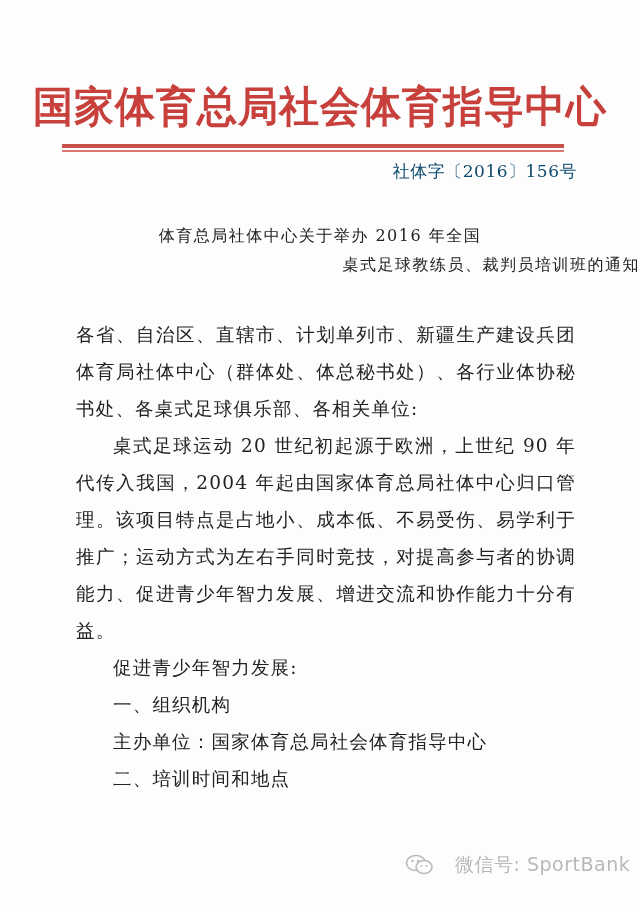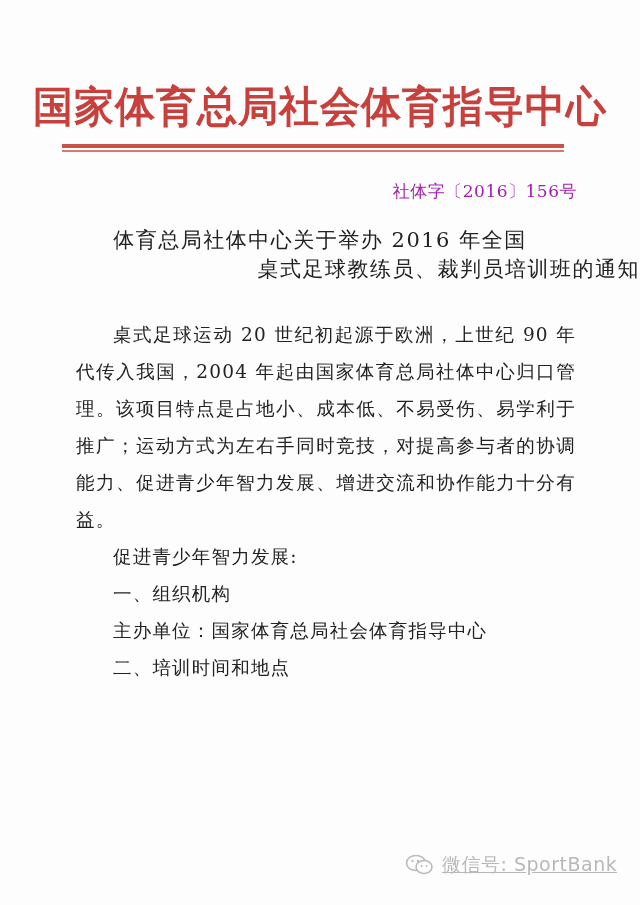--- a/index.html
+++ b/index.html
@@ -35,30 +35,29 @@
       width: 502px;
       background: #c8524a;
     }
     .red-rule.thick { top: 144px; height: 4px; }
     .red-rule.thin { top: 150px; height: 1.5px; background: #d87a72; }
     .doc-number {
       position: absolute;
       right: 63px;
       top: 160px;
       font-size: 17px;
-      color: #a21caf;
+      color: #0c4a6e;
       letter-spacing: 0.5px;
-      margin-top: 20px;
     }
     .doc-title {
       position: absolute;
       left: 0;
       width: 640px;
       text-align: center;
-      font-size: 21px;
+      font-size: 16px;
       color: #222;
       letter-spacing: 1.5px;
     }
     .doc-title.l1 { top: 226px; }
     .doc-title.l2 { top: 255px; text-align: right; }
     .body-text {
       position: absolute;
       left: 76px;
       width: 500px;
       top: 316px;
@@ -75,39 +74,39 @@
     .body-text p.indent { text-indent: 37px; }
     .watermark {
       position: absolute;
       left: 405px;
       top: 852px;
       font-family: "DejaVu Sans", sans-serif;
       font-size: 19px;
       color: #b8b8b8;
       display: flex;
       align-items: center;
-      gap: 7px;
+      gap: 20px;
       letter-spacing: 0.5px;
-      text-decoration: underline;
     }
     .watermark svg { display: block; }
   </style>
 </head>
 <body>
 
 <div class="org-header">国家体育总局社会体育指导中心</div>
 <div class="red-rule thick"></div>
 <div class="red-rule thin"></div>
 
 <div class="doc-number">社体字〔2016〕156号</div>
 
 <div class="doc-title l1">体育总局社体中心关于举办 2016 年全国</div>
 <div class="doc-title l2">桌式足球教练员、裁判员培训班的通知</div>
 
 <div class="body-text">
+  <p>各省、自治区、直辖市、计划单列市、新疆生产建设兵团体育局社体中心（群体处、体总秘书处）、各行业体协秘书处、各桌式足球俱乐部、各相关单位:</p>
   <p class="indent">桌式足球运动 20 世纪初起源于欧洲，上世纪 90 年代传入我国，2004 年起由国家体育总局社体中心归口管理。该项目特点是占地小、成本低、不易受伤、易学利于推广；运动方式为左右手同时竞技，对提高参与者的协调能力、促进青少年智力发展、增进交流和协作能力十分有益。</p>
   <p class="indent">促进青少年智力发展:</p>
   <p class="indent">一、组织机构</p>
   <p class="indent">主办单位：国家体育总局社会体育指导中心</p>
   <p class="indent">二、培训时间和地点</p>
 
 </div>
 
 <div class="watermark">
   <span>

